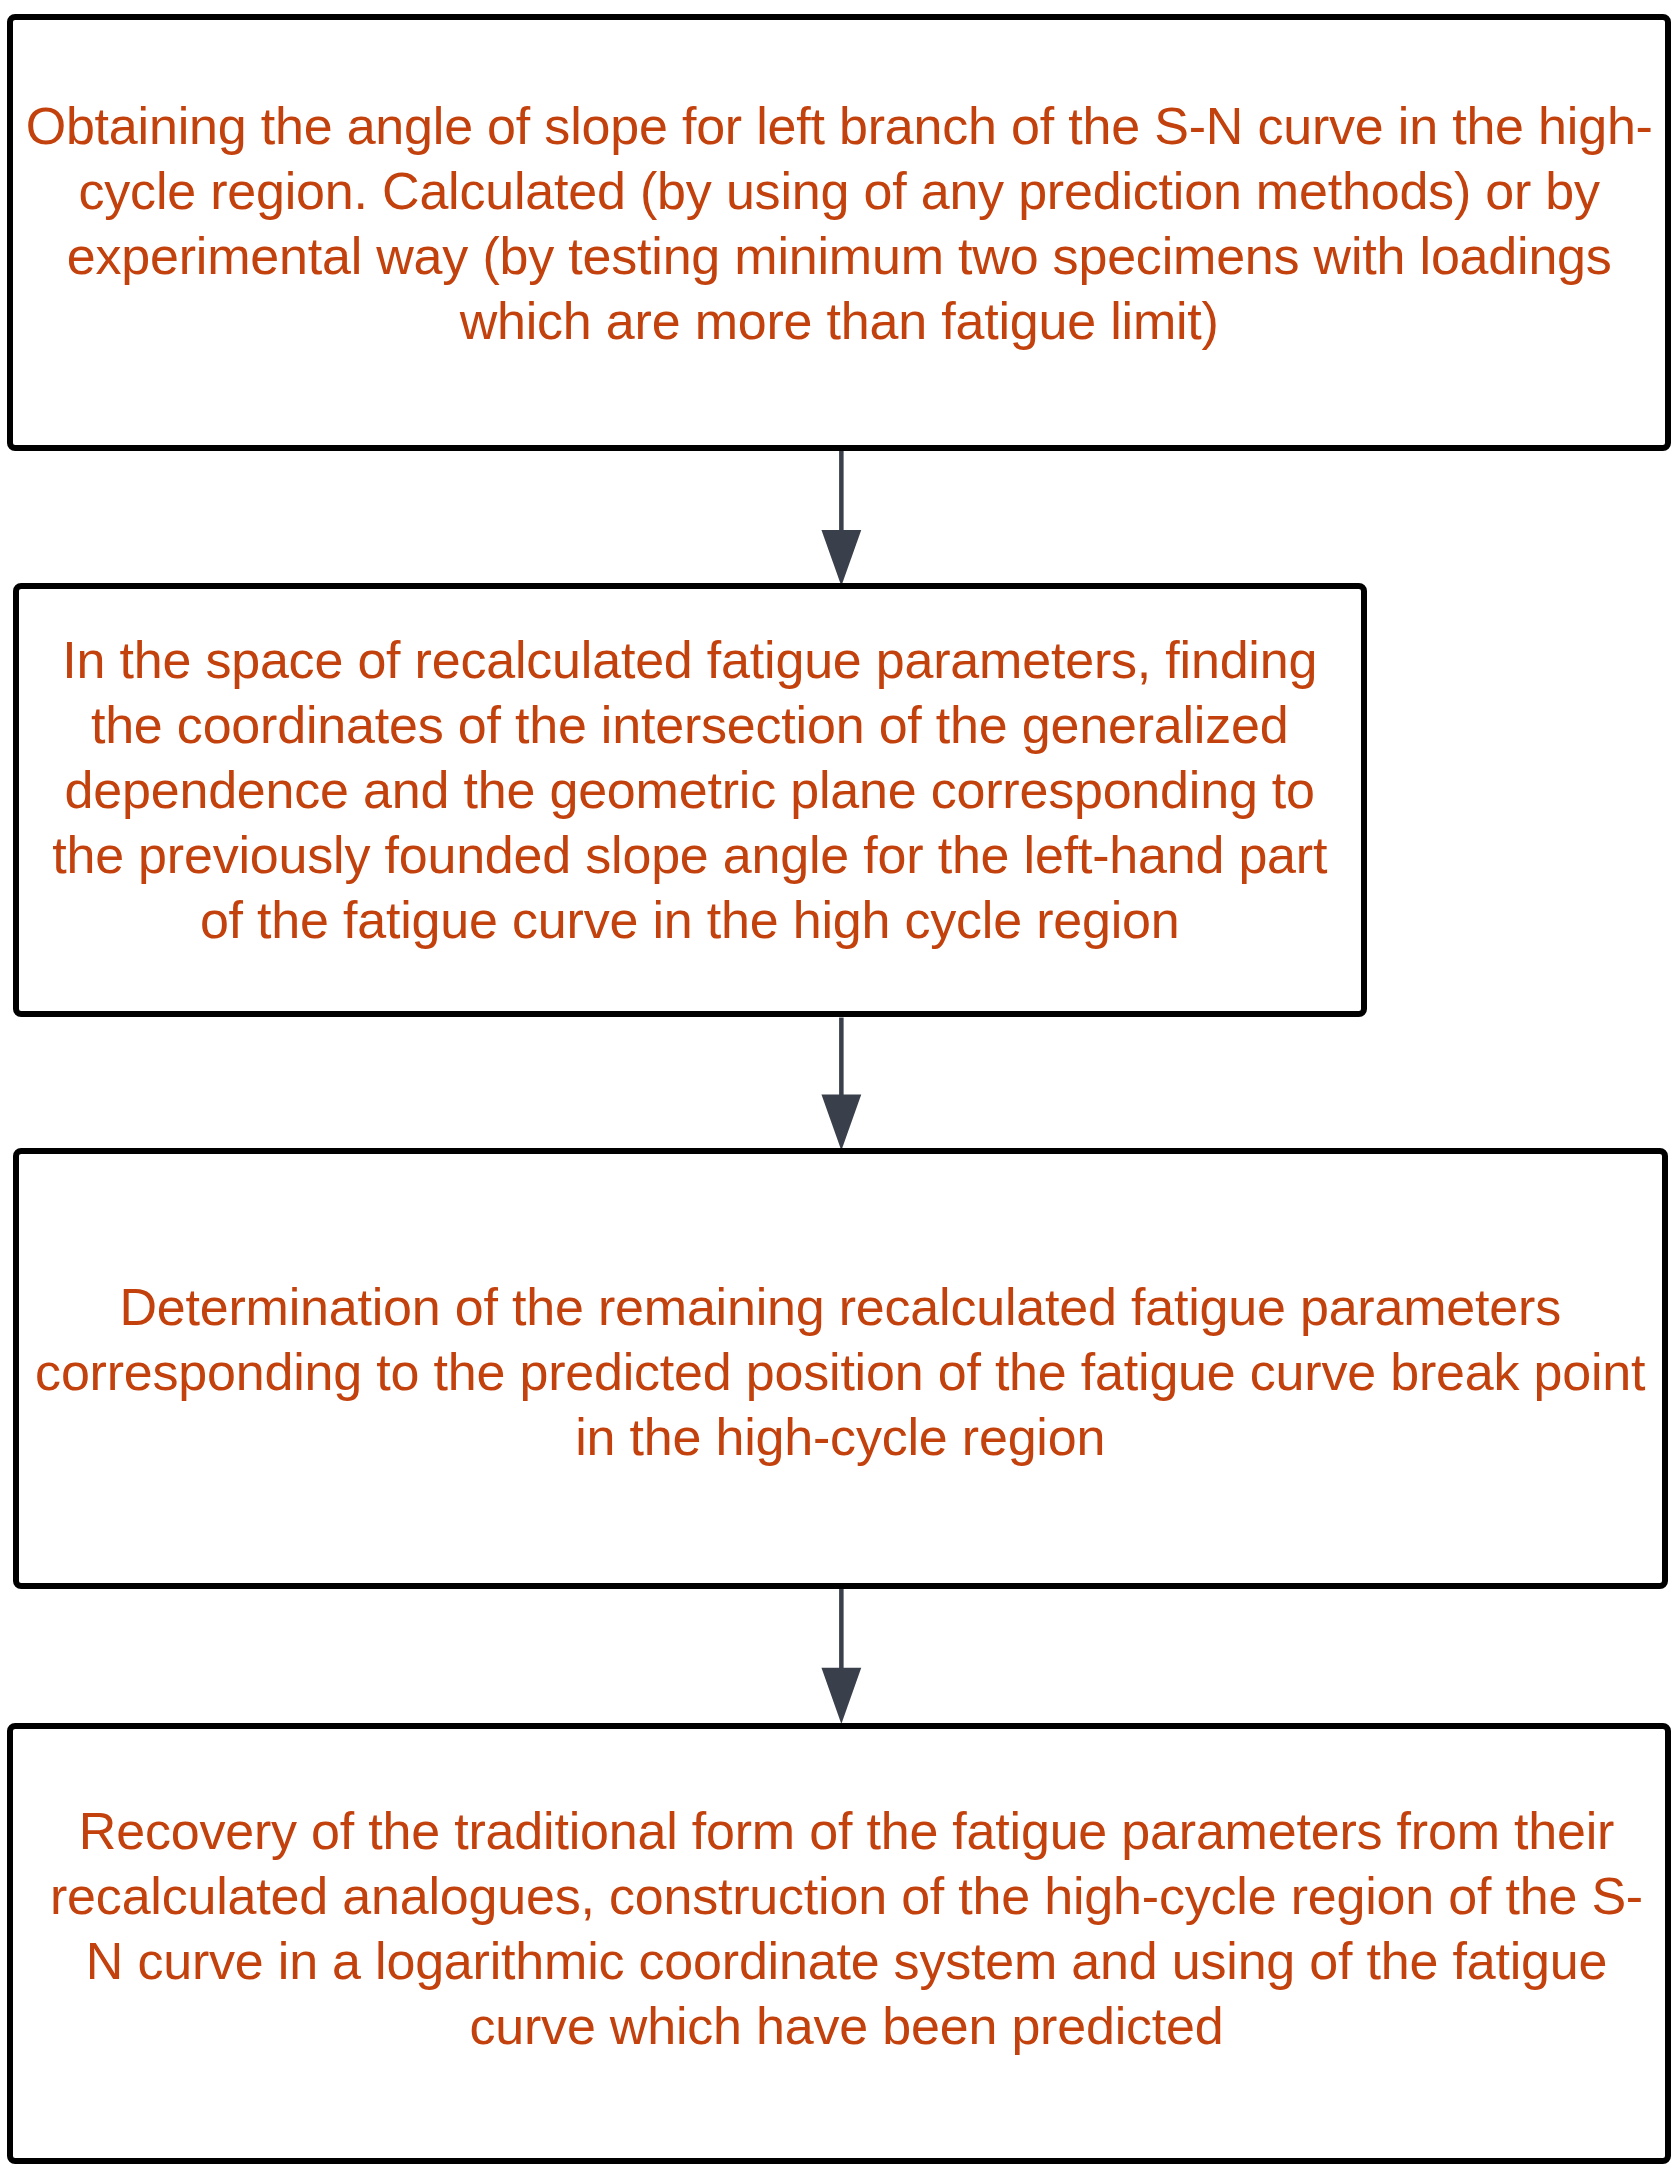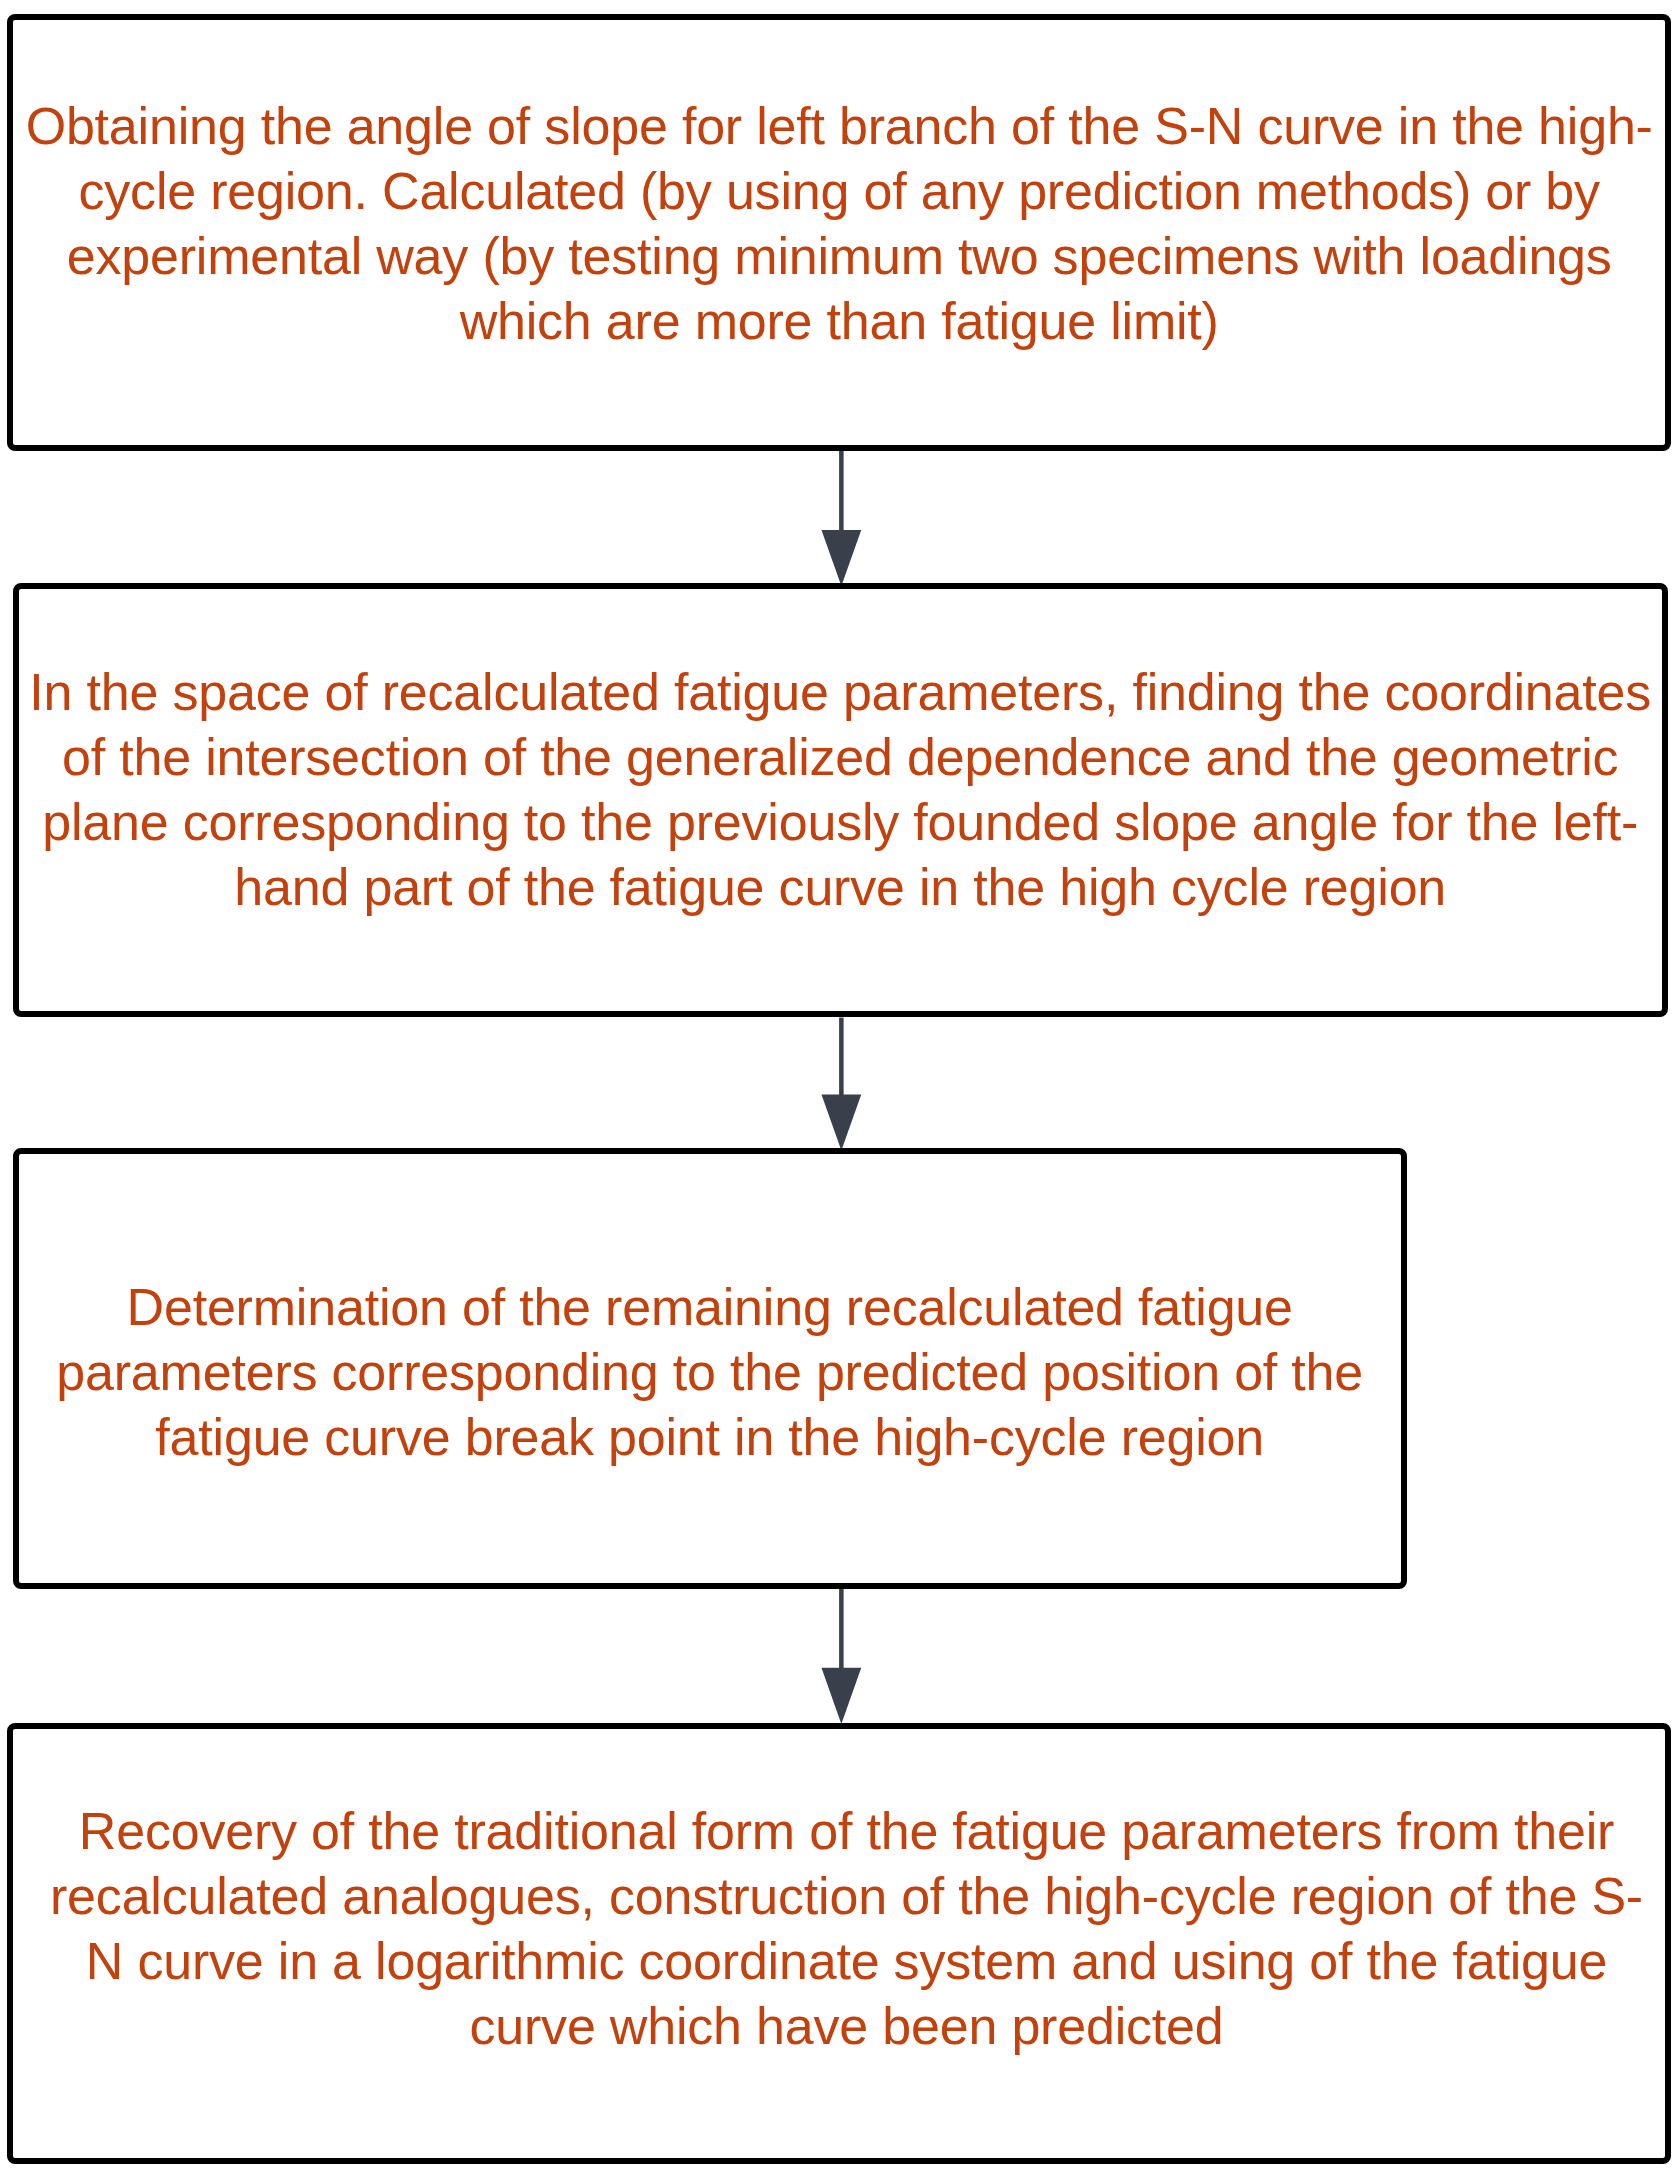--- a/index.html
+++ b/index.html
@@ -42,24 +42,24 @@
     letter-spacing: -0.2px;
     padding: 0 5.4px;
     box-sizing: border-box;
     white-space: pre-line;
   }
 
   
   #node-1 { left: 7.2px;  top: 13.6px;   width: 1664px; height: 437px; }
   #node-1 .node-text { transform: translateY(-8.1px); }
 
-  #node-2 { left: 12.7px; top: 583px;  width: 1655px; height: 434px; }
+  #node-2 { left: 12.7px; top: 583px;  width: 1354px; height: 434px; }
   #node-2 .node-text { transform: translateY(-10px); }
 
-  #node-3 { left: 12.7px; top: 1148px; width: 1394px; height: 441px; }
+  #node-3 { left: 12.7px; top: 1148px; width: 1655px; height: 441px; }
   #node-3 .node-text { transform: translateY(3.6px); }
 
   #node-4 { left: 7.2px;  top: 1723px; width: 1664px; height: 441px; }
   #node-4 .node-text { transform: translateY(-15.4px); padding-left: 20px; }
 
   
   .connector {
     position: absolute;
     left: 0;
     top: 0;

